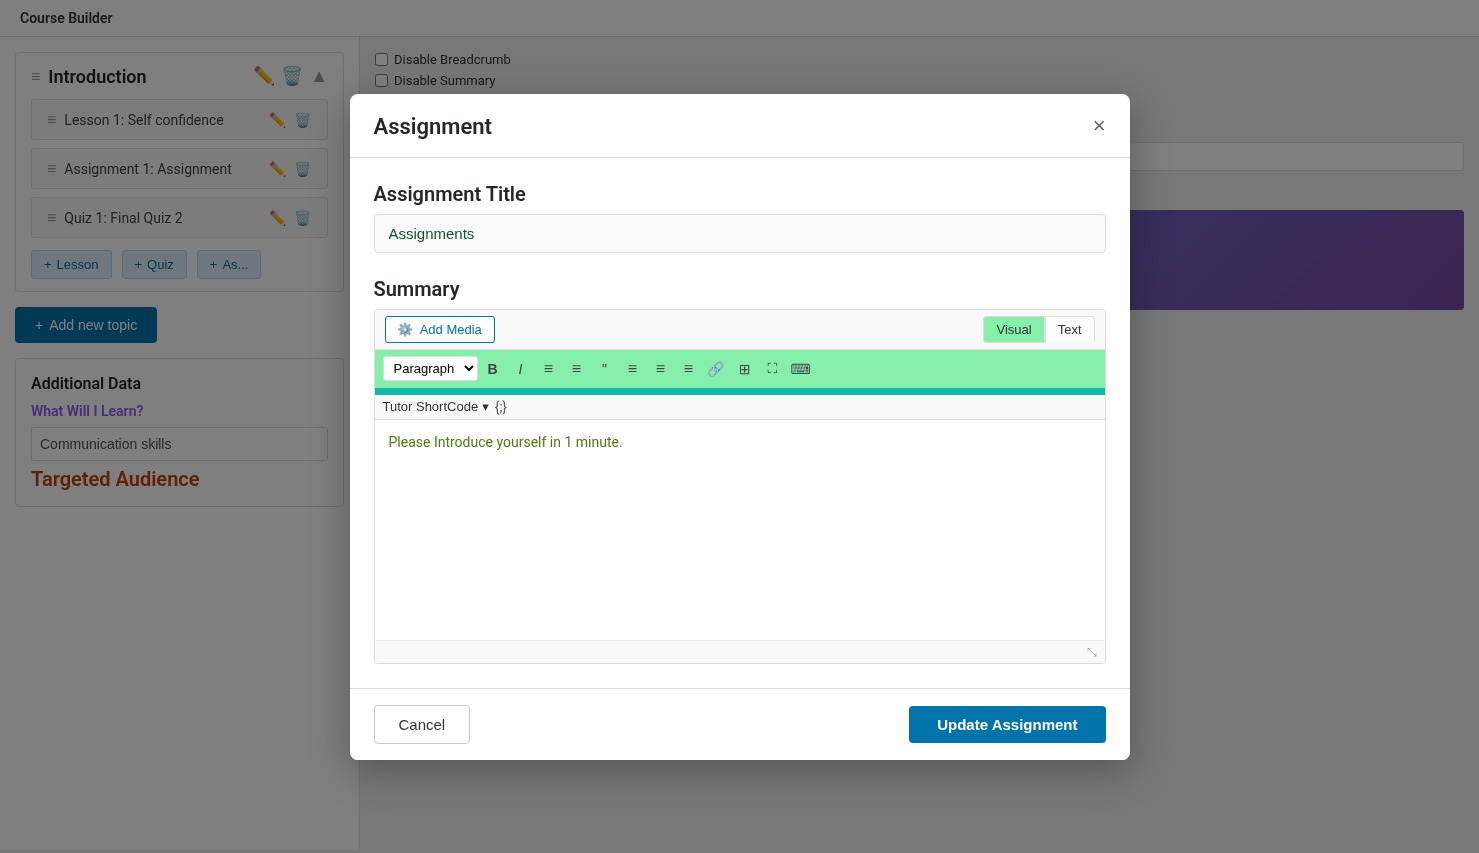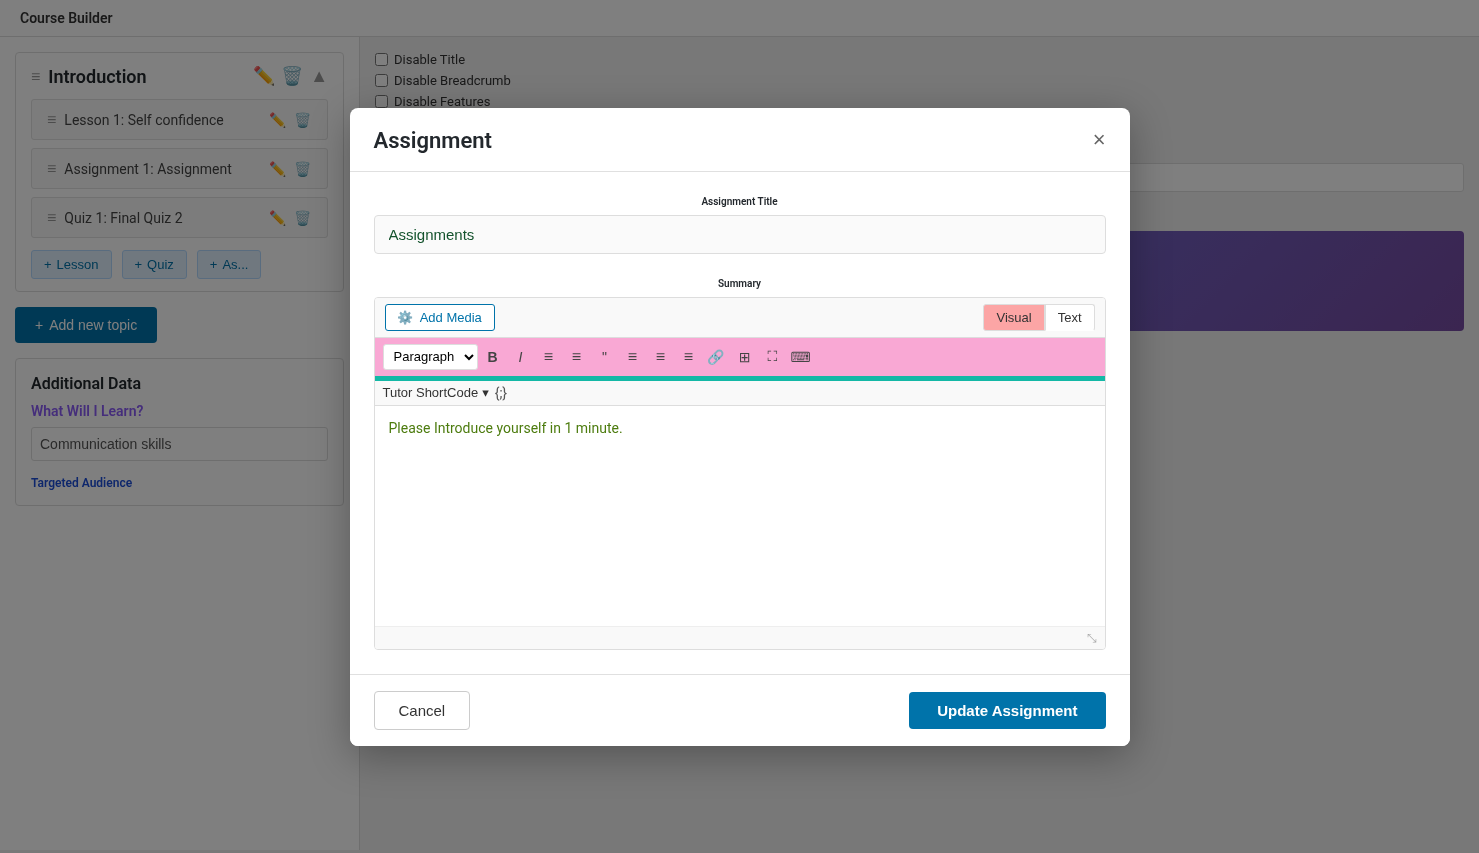--- a/index.html
+++ b/index.html
@@ -151,24 +151,24 @@
     .what-learn-input {
       width: 100%;
       padding: 8px;
       border: 1px solid #ddd;
       border-radius: 3px;
       font-size: 14px;
       color: #555;
     }
 
     .targeted-title {
-      font-size: 12px;
-      font-weight: 600;
-      color: #1d4ed8;
-      margin-top: 15px;
+      font-size: 20px;
+      font-weight: 600;
+      color: #c2410c;
+      margin-top: 6px;
     }
 
     
     .right-panel-items {
       font-size: 13px;
       color: #333;
     }
 
     .checkbox-item {
       display: flex;
@@ -277,25 +277,24 @@
       line-height: 1;
     }
 
     .modal-body {
       padding: 24px;
       overflow-y: auto;
       flex: 1;
     }
 
     .field-label {
-      font-size: 10px;
+      font-size: 20px;
       font-weight: 600;
       color: #23282d;
       margin-bottom: 8px;
-      text-align: center;
     }
 
     .title-input {
       width: 100%;
       padding: 10px 14px;
       border: 1px solid #ddd;
       border-radius: 4px;
       font-size: 15px;
       color: #14532d;
       background: #fafafa;
@@ -336,45 +335,46 @@
     .view-tabs {
       display: flex;
       gap: 0;
     }
 
     .view-tab {
       padding: 5px 12px;
       font-size: 13px;
       cursor: pointer;
       border: 1px solid #ddd;
-      background: #fca5a5;
+      background: #86efac;
       color: #333;
     }
 
     .view-tab.active {
       background: #fff;
       border-bottom: 1px solid #fff;
     }
 
     .view-tab:first-child {
       border-radius: 3px 0 0 3px;
     }
 
     .view-tab:last-child {
       border-radius: 0 3px 3px 0;
       background: #fff;
     }
 
     .toolbar {
       display: flex;
+      align-items: center;
       flex-wrap: wrap;
       gap: 2px;
       padding: 6px 8px;
-      background: #f9a8d4;
-      border-bottom: 5px solid #14b8a6;
+      background: #86efac;
+      border-bottom: 7px solid #14b8a6;
     }
 
     .toolbar-row2 {
       display: flex;
       align-items: center;
       gap: 6px;
       padding: 4px 8px;
       background: #f9f9f9;
       border-bottom: 1px solid #ddd;
     }
@@ -544,29 +544,25 @@
         <div class="what-learn-title">What Will I Learn?</div>
         <input class="what-learn-input" type="text" value="Communication skills" style="">
         <div class="targeted-title">Targeted Audience</div>
       </div>
     </div>
 
     <div class="bg-right">
       <div class="right-panel-items">
         <div class="checkbox-item">
           <input type="checkbox" style="">
-          <span>Disable Title</span>
+          <span>Disable Breadcrumb</span>
         </div>
         <div class="checkbox-item">
           <input type="checkbox" style="">
-          <span>Disable Breadcrumb</span>
-        </div>
-        <div class="checkbox-item">
-          <input type="checkbox" style="">
-          <span>Disable Features</span>
+          <span>Disable Summary</span>
         </div>
         <div class="checkbox-item">
           <input type="checkbox" style="">
           <span>Disable Footer</span>
         </div>
         <div class="transparent-header">Transparent Header</div>
         <input class="customizer-input" type="text" placeholder="Customizer Settings" style="">
         <div class="featured-image-title">Featured image</div>
         <div class="featured-image-placeholder">
           <span>OMMU</span>

